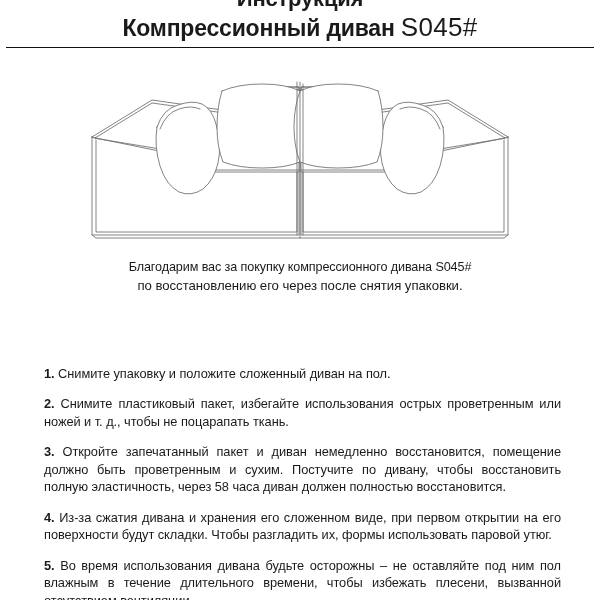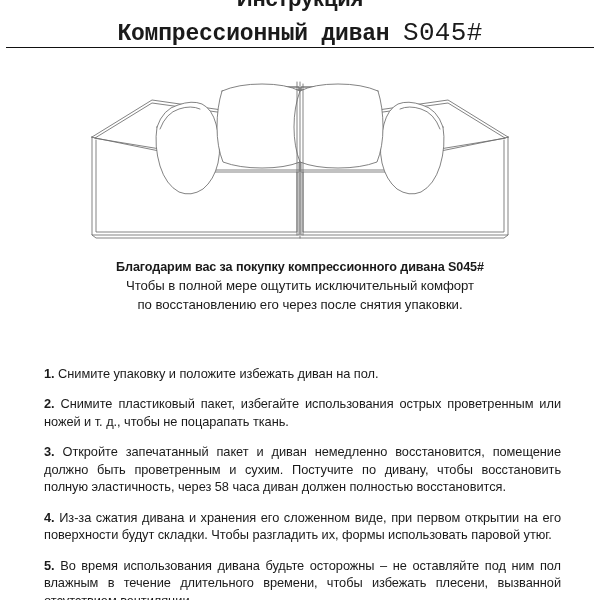--- a/index.html
+++ b/index.html
@@ -37,22 +37,21 @@
     line-height: 26px;
     letter-spacing: -0.2px;
     white-space: nowrap;
   }
   .title-line2 {
     font-size: 23px;
     font-weight: bold;
     line-height: 28px;
     letter-spacing: -0.2px;
     white-space: nowrap;
-    margin-top: 7px;
-    font-family: Liberation Mono, monospace;
+    margin-top: 1px;
   }
   .model-code {
     font-weight: normal;
     font-size: 26px;
     letter-spacing: 0.3px;
   }
 
   .rule {
     position: absolute;
     left: 6px;
@@ -79,21 +78,21 @@
   
   .intro {
     position: absolute;
     left: 20px;
     top: 259px;
     width: 560px;
     text-align: center;
   }
   .intro-bold {
     font-size: 12.6px;
-    font-weight: bold;
+    font-weight: normal;
     line-height: 17px;
     letter-spacing: -0.1px;
   }
   .intro-line {
     font-size: 13.2px;
     font-weight: normal;
     line-height: 19px;
     letter-spacing: -0.05px;
   }
 
@@ -190,25 +189,24 @@
         <path d="M300 30 L300 186"></path>
         <path d="M303 32 L303 183"></path>
 
         <path d="M92 183 L96 186 L504 186 L508 183"></path>
       </g>
     </svg>
   </div>
 
   <div class="intro">
     <div class="intro-bold">Благодарим вас за покупку компрессионного дивана S045#</div>
-    <div class="intro-line">Чтобы в полной мере ощутить исключительный комфорт</div>
     <div class="intro-line">по восстановлению его через после снятия упаковки.</div>
   </div>
 
   <div class="steps">
-    <p class="step"><span class="step-num">1.</span> <span>Снимите упаковку и положите избежать диван на пол.</span></p>
+    <p class="step"><span class="step-num">1.</span> <span>Снимите упаковку и положите сложенный диван на пол.</span></p>
     <p class="step"><span class="step-num">2.</span> <span>Снимите пластиковый пакет, избегайте использования острых проветренным или ножей и т. д., чтобы не поцарапать ткань.</span></p>
     <p class="step"><span class="step-num">3.</span> <span>Откройте запечатанный пакет и диван немедленно восстановится, помещение должно быть проветренным и сухим. Постучите по дивану, чтобы восстановить полную эластичность, через 58 часа диван должен полностью восстановится.</span></p>
     <p class="step"><span class="step-num">4.</span> <span>Из-за сжатия дивана и хранения его сложенном виде, при первом открытии на его поверхности будут складки. Чтобы разгладить их, формы использовать паровой утюг.</span></p>
     <p class="step"><span class="step-num">5.</span> <span>Во время использования дивана будьте осторожны – не оставляйте под ним пол влажным в течение длительного времени, чтобы избежать плесени, вызванной отсутствием вентиляции.</span></p>
   </div>
 
 </div>
 
 </body></html>

